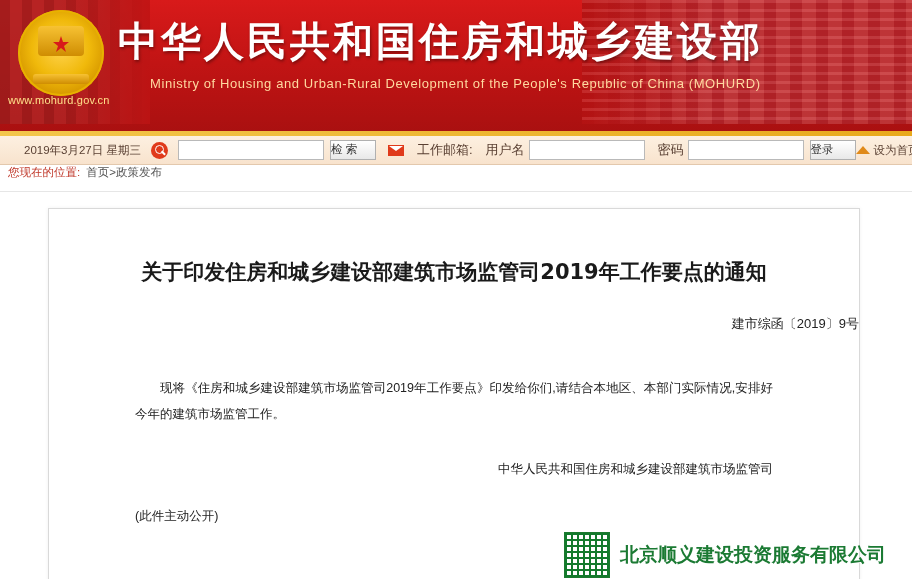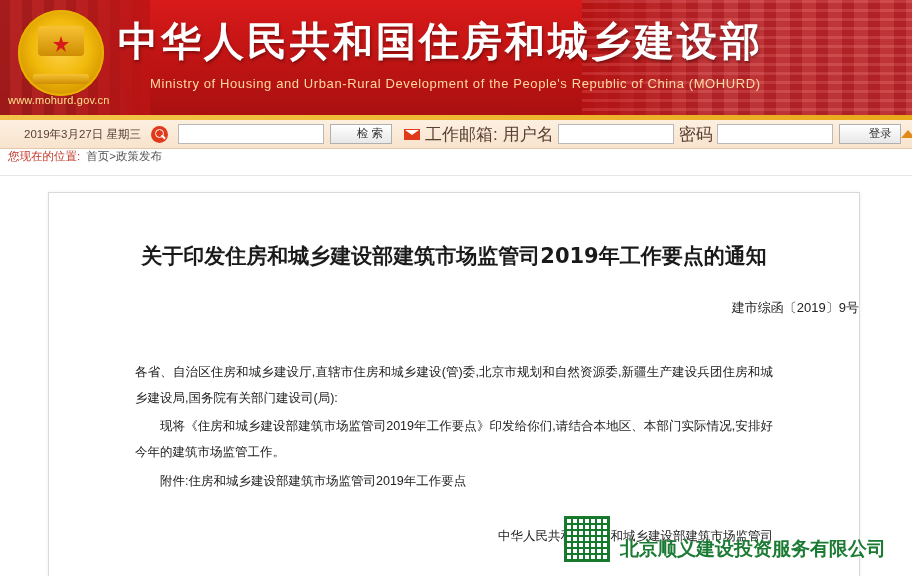--- a/index.html
+++ b/index.html
@@ -6,21 +6,21 @@
   body{
     width:912px;height:579px;overflow:hidden;
     background:#ffffff;
     font-family:"Liberation Sans","DejaVu Sans",sans-serif;
     font-size:12px;color:#333;
   }
   .page{position:relative;width:912px;height:579px;}
 
   
   .banner{
-    position:relative;width:912px;height:120px;overflow:hidden;
+    position:relative;width:912px;height:136px;overflow:hidden;
     background:linear-gradient(180deg,#d81a1a 0%,#c21414 45%,#a81010 100%);
   }
   .banner-photo{
     position:absolute;right:0;top:0;width:330px;height:124px;
     background:
       linear-gradient(90deg,rgba(190,20,20,1) 0%,rgba(190,20,20,0.0) 38%),
       repeating-linear-gradient(90deg,#b8242a 0px,#b8242a 12px,#c8393c 12px,#c8393c 26px),
       linear-gradient(180deg,#9fb8cc 0%,#7f98ad 55%,#6c8499 100%);
     opacity:.95;
   }
@@ -88,32 +88,32 @@
     border:1.6px solid #fff;border-radius:50%;
   }
   .tb-searchicon:after{
     content:"";position:absolute;left:10px;top:10px;width:5px;height:1.6px;
     background:#fff;transform:rotate(45deg);
   }
   .tb-input{
     margin-left:10px;width:140px;height:16px;border:1px solid #b9b9b9;background:#fff;
   }
   .tb-btn{
-    margin-left:6px;height:18px;min-width:44px;padding:0 8px;
+    margin-left:6px;height:18px;min-width:44px;padding:0 0;
     border:1px solid #b0b0b0;background:linear-gradient(180deg,#ffffff,#e8e8e8);
-    font-size:11.5px;color:#333;line-height:16px;text-align:right;cursor:pointer;
+    font-size:11.5px;color:#333;line-height:16px;text-align:left;cursor:pointer;
   }
   .tb-mail{
     margin-left:12px;width:16px;height:11px;background:#e03a1a;position:relative;flex:none;
   }
   .tb-mail:after{
     content:"";position:absolute;left:1px;top:1px;width:0;height:0;
     border-left:7px solid transparent;border-right:7px solid transparent;border-top:5px solid #fff;
   }
-  .tb-label{margin-left:5px;font-size:17px;color:#5a4033;white-space:nowrap;}
+  .tb-label{margin-left:13px;font-size:13px;color:#5a4033;white-space:nowrap;}
   .tb-input-sm{margin-left:4px;width:110px;height:16px;border:1px solid #b9b9b9;background:#fff;}
   .tb-spacer{flex:1;}
   .tb-home-icon{
     width:0;height:0;border-left:7px solid transparent;border-right:7px solid transparent;
     border-bottom:8px solid #e08a1a;margin-right:4px;flex:none;
   }
   .tb-star-icon{color:#e0a01a;font-size:13px;margin:0 4px 0 12px;flex:none;}
   .tb-right{font-size:11.5px;color:#5a4033;white-space:nowrap;}
   .tb-right-item{display:flex;align-items:center;cursor:pointer;}
   .tb-pad-right{margin-right:10px;}
@@ -145,21 +145,21 @@
     margin:26px 0 0 0;text-align:right;font-size:13px;color:#222;
   }
   .doc-body{margin:42px 86px 0 86px;font-size:12.5px;color:#222;line-height:2.1;}
   .doc-p{margin:0 0 2px 0;text-align:justify;}
   .indent{text-indent:2em;}
   .doc-sign{margin:34px 86px 0 0;text-align:right;font-size:12.5px;color:#222;}
   .doc-foot{margin:30px 0 0 86px;font-size:12.5px;color:#222;}
 
   
   .watermark{
-    position:absolute;right:26px;bottom:14px;display:flex;align-items:flex-end;
+    position:absolute;right:26px;bottom:14px;display:flex;align-items:center;
   }
   .wm-qr{
     width:44px;height:44px;background:#fff;border:1px solid #1c7a2f;
     position:relative;flex:none;
     background-image:
       linear-gradient(90deg,#137a2c 2px,transparent 2px),
       linear-gradient(180deg,#137a2c 2px,transparent 2px);
     background-size:6px 6px;
   }
   .wm-text{
@@ -215,23 +215,21 @@
   <div class="crumb">
     <span class="crumb-label">您现在的位置:</span>
     <span class="crumb-path">首页&gt;政策发布</span>
   </div>
 
   <div class="doc-wrap">
     <div class="doc">
       <div class="doc-title">关于印发住房和城乡建设部建筑市场监管司2019年工作要点的通知</div>
       <div class="doc-number">建市综函〔2019〕9号</div>
       <div class="doc-body">
-        <p class="doc-p">各省、自治区住房和城乡建设厅,直辖市住房和城乡建设(管)委,北京市规划和自然资源委,新疆生产建设兵团住房和城乡建设局,国务院有关部门建设司(局):</p>
         <p class="doc-p indent">现将《住房和城乡建设部建筑市场监管司2019年工作要点》印发给你们,请结合本地区、本部门实际情况,安排好今年的建筑市场监管工作。</p>
-        <p class="doc-p indent">附件:住房和城乡建设部建筑市场监管司2019年工作要点</p>
       </div>
       <div class="doc-sign">中华人民共和国住房和城乡建设部建筑市场监管司</div>
       <div class="doc-foot">(此件主动公开)</div>
     </div>
 
     <div class="watermark">
       <span class="wm-qr"></span>
       <span class="wm-text">北京顺义建设投资服务有限公司</span>
     </div>
   </div>

